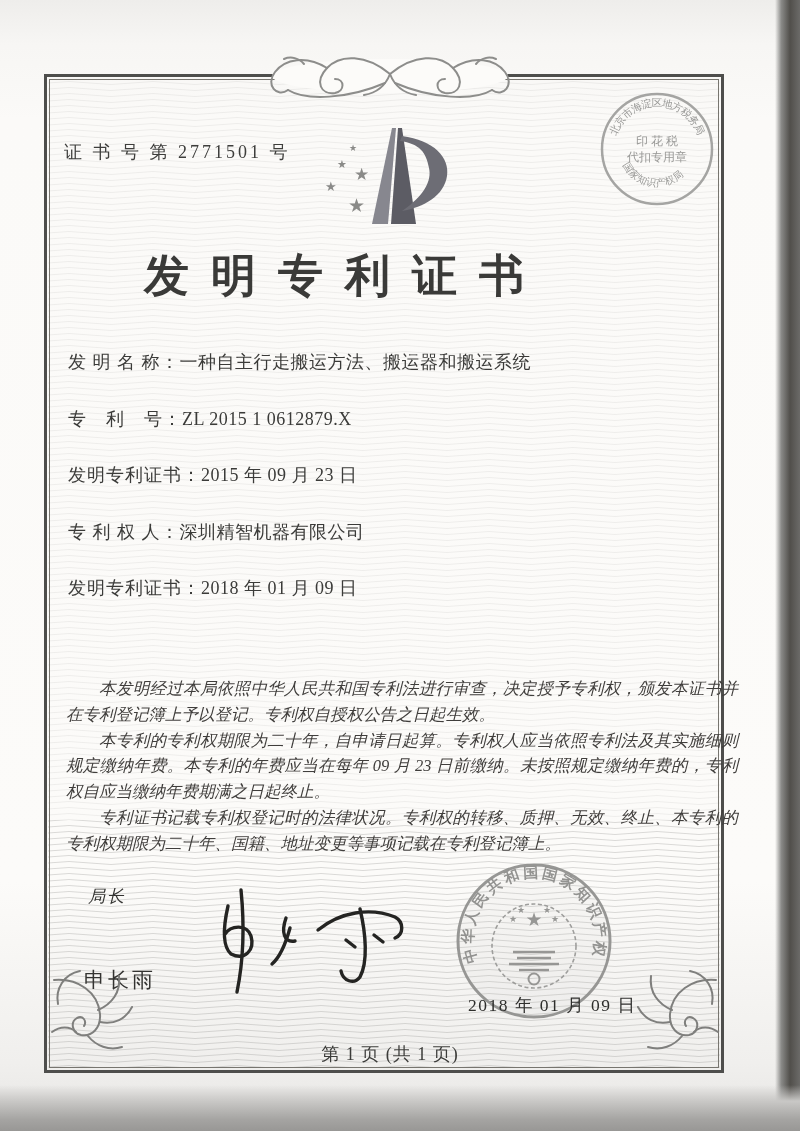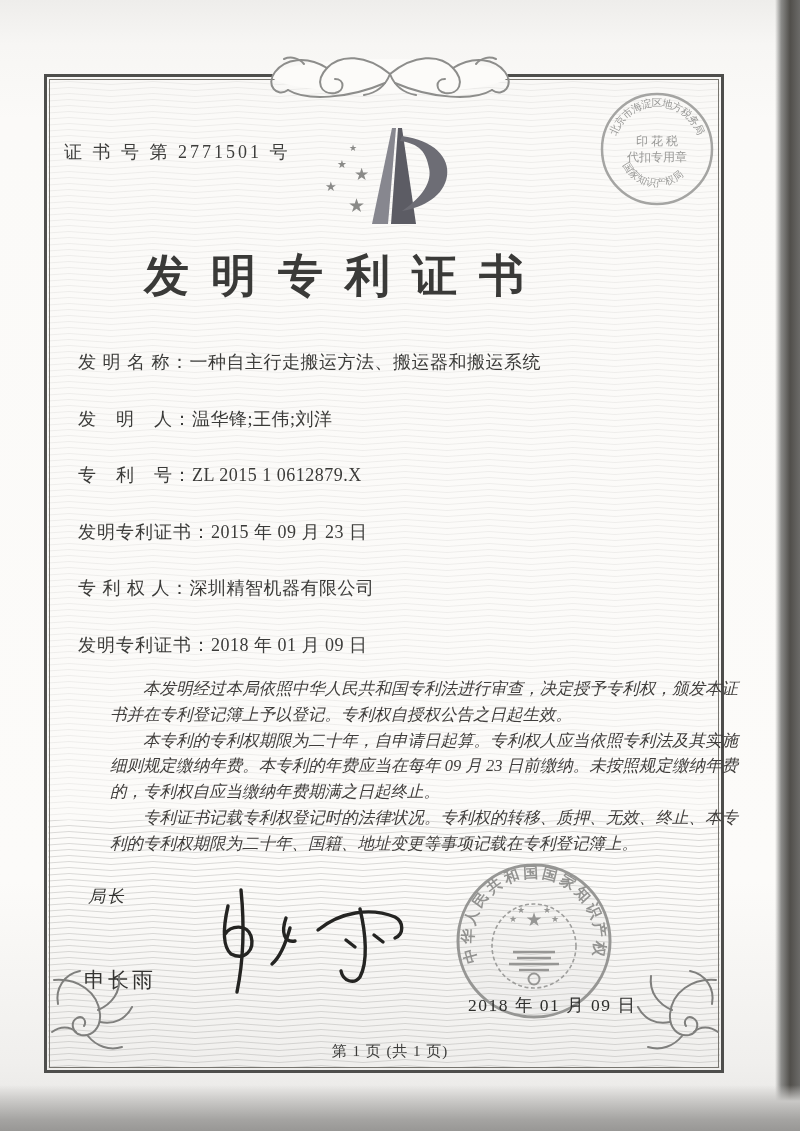--- a/index.html
+++ b/index.html
@@ -29,36 +29,36 @@
   .cert-no {
     position:absolute; left:64px; top:140px; font-size:18px; color:#3e3e3c; letter-spacing:3px;
   }
   .tax-stamp { position:absolute; left:598px; top:90px; opacity:.9; }
   .logo { position:absolute; left:316px; top:124px; width:140px; height:104px; }
   .logo .star { position:absolute; color:#8a8a88; line-height:1; }
   .title {
     position:absolute; left:0; top:246px; width:668px; text-align:center;
     font-size:45px; font-weight:700; color:#3a3a38; letter-spacing:22px; text-indent:22px;
   }
-  .fields { position:absolute; left:78px; top:350px; width:620px; }
+  .fields { position:absolute; left:68px; top:350px; width:620px; }
   .field-row { height:56.5px; font-size:18px; color:#3b3b39; white-space:nowrap; }
   .field-row .lab { letter-spacing:1px; }
   .field-row .val { letter-spacing:.5px; }
   .body-text {
     position:absolute; left:66px; top:676px; width:672px;
     font-size:16.5px; line-height:25.8px; color:#403e3c; font-style:italic;
     text-align:justify;
   }
-  .body-text p { text-indent:2em;margin-left:44px; }
+  .body-text p { text-indent:2em; }
   .sig-title { position:absolute; left:88px; top:885px; font-family:"Liberation Sans",sans-serif; font-size:17px; color:#333331; letter-spacing:2px;font-style:italic; }
   .sig-name  { position:absolute; left:84px; top:966px; font-family:"Liberation Sans",sans-serif; font-size:21px; color:#333331; letter-spacing:3px; }
   .sig-script { position:absolute; left:198px; top:884px; }
   .seal { position:absolute; left:453px; top:860px; opacity:.92; }
   .seal-date { position:absolute; left:468px; top:993px; font-size:17.5px; color:#2e2e2c; letter-spacing:1.5px; z-index:3; white-space:nowrap; }
-  .footer { position:absolute; left:0; top:1042px; width:780px; text-align:center; font-size:15px; color:#3c3c3a; letter-spacing:1px; }
+  .footer { position:absolute; left:0; top:1042px; width:780px; text-align:center; font-size:18px; color:#3c3c3a; letter-spacing:1px; }
   .ornament-top { position:absolute; left:244px; top:42px; z-index:3; }
   .flourish { position:absolute; z-index:3; }
   .flourish.bl { left:46px;  top:962px; }
   .flourish.br { left:628px; top:962px; }
   svg text { font-family:"Liberation Serif", serif; }
 </style>
 </head>
 <body>
 
 <div class="scan">
@@ -146,21 +146,20 @@
         <polygon points="76,4 80,4 72,100 56,100" fill="#87878f"></polygon>
         <polygon points="82,4 86,4 100,100 75,100" fill="#5c5c64"></polygon>
         <path d="M86,12 C118,16 134,34 131,52 C128,72 108,83 86,87 C108,72 116,57 113,44 C110,28 104,20 84,17 Z" fill="#6d6d75"></path>
       </svg>
     </div>
 
     <div class="title">发明专利证书</div>
 
     <div class="fields">
       <div class="field-row"><span class="lab">发 明 名 称：</span><span class="val">一种自主行走搬运方法、搬运器和搬运系统</span></div>
-      <div class="field-row"><span class="lab">发　明　人：</span><span class="val">温华锋;王伟;刘洋</span></div>
       <div class="field-row"><span class="lab">专　利　号：</span><span class="val">ZL 2015 1 0612879.X</span></div>
       <div class="field-row"><span class="lab">发明专利证书：</span><span class="val">2015 年 09 月 23 日</span></div>
       <div class="field-row"><span class="lab">专 利 权 人：</span><span class="val">深圳精智机器有限公司</span></div>
       <div class="field-row"><span class="lab">发明专利证书：</span><span class="val">2018 年 01 月 09 日</span></div>
     </div>
 
     <div class="body-text">
       <p>本发明经过本局依照中华人民共和国专利法进行审查，决定授予专利权，颁发本证书并在专利登记簿上予以登记。专利权自授权公告之日起生效。</p>
       <p>本专利的专利权期限为二十年，自申请日起算。专利权人应当依照专利法及其实施细则规定缴纳年费。本专利的年费应当在每年 09 月 23 日前缴纳。未按照规定缴纳年费的，专利权自应当缴纳年费期满之日起终止。</p>
       <p>专利证书记载专利权登记时的法律状况。专利权的转移、质押、无效、终止、本专利的专利权期限为二十年、国籍、地址变更等事项记载在专利登记簿上。</p>

